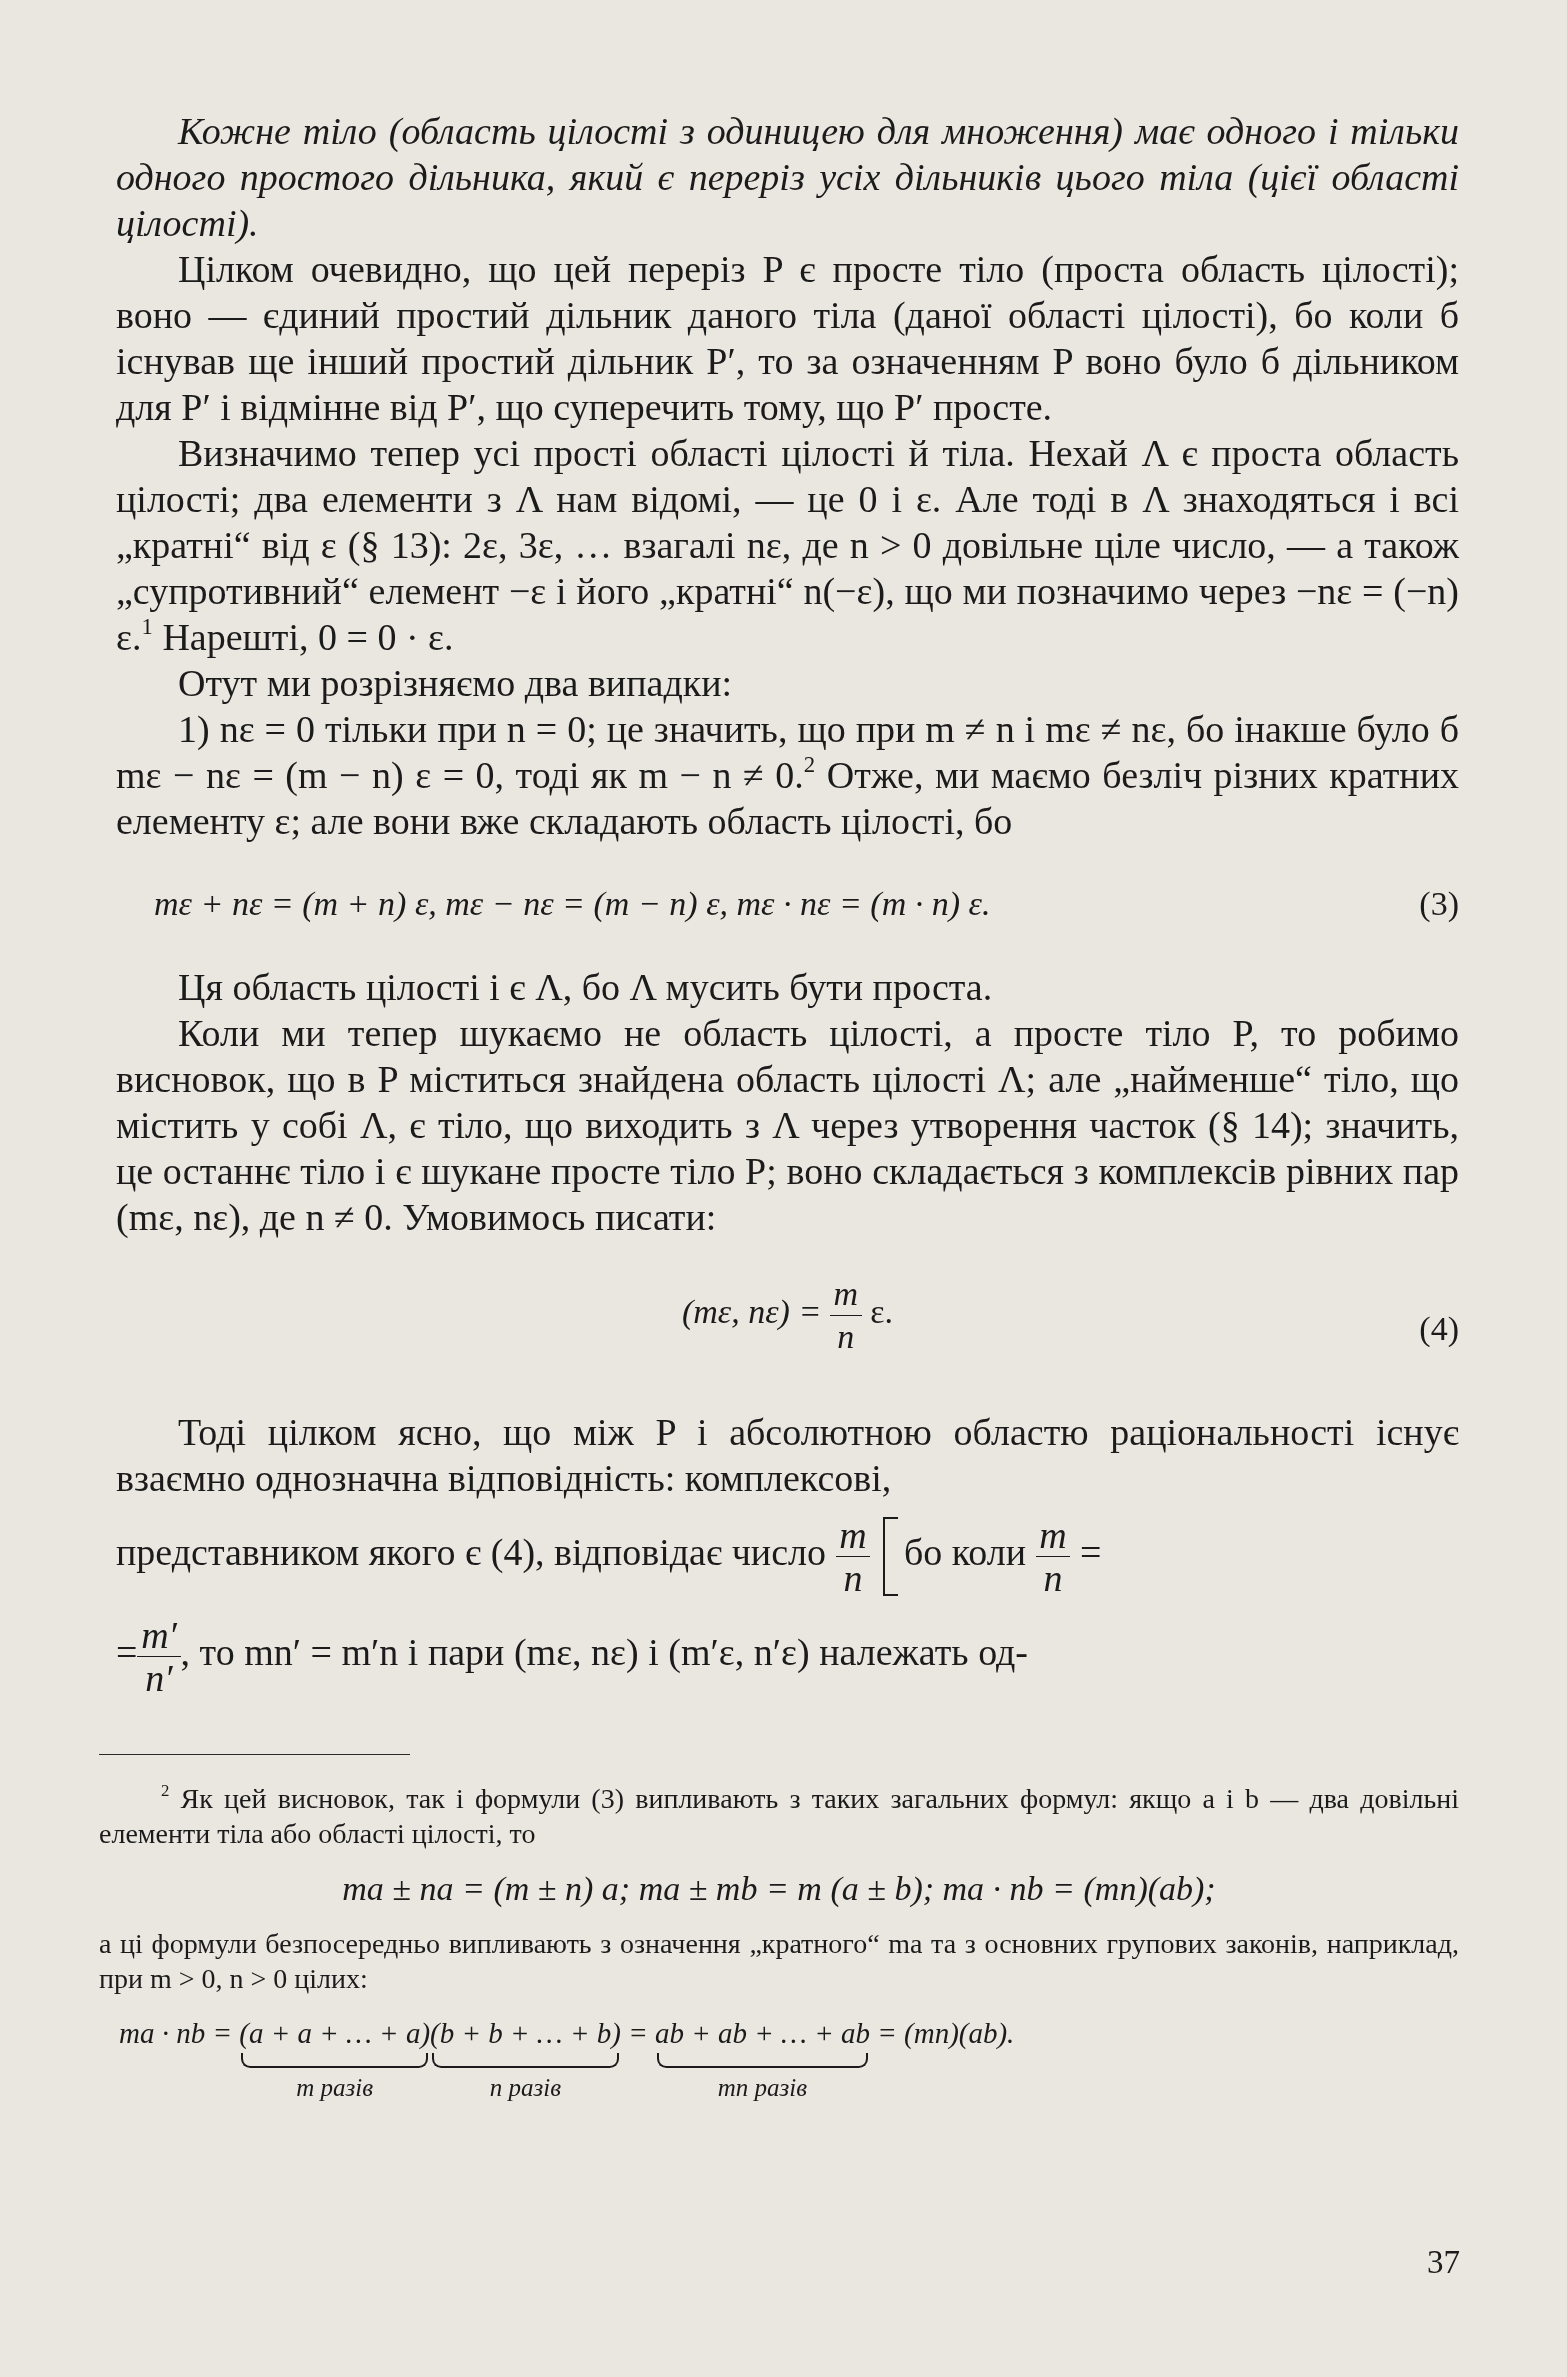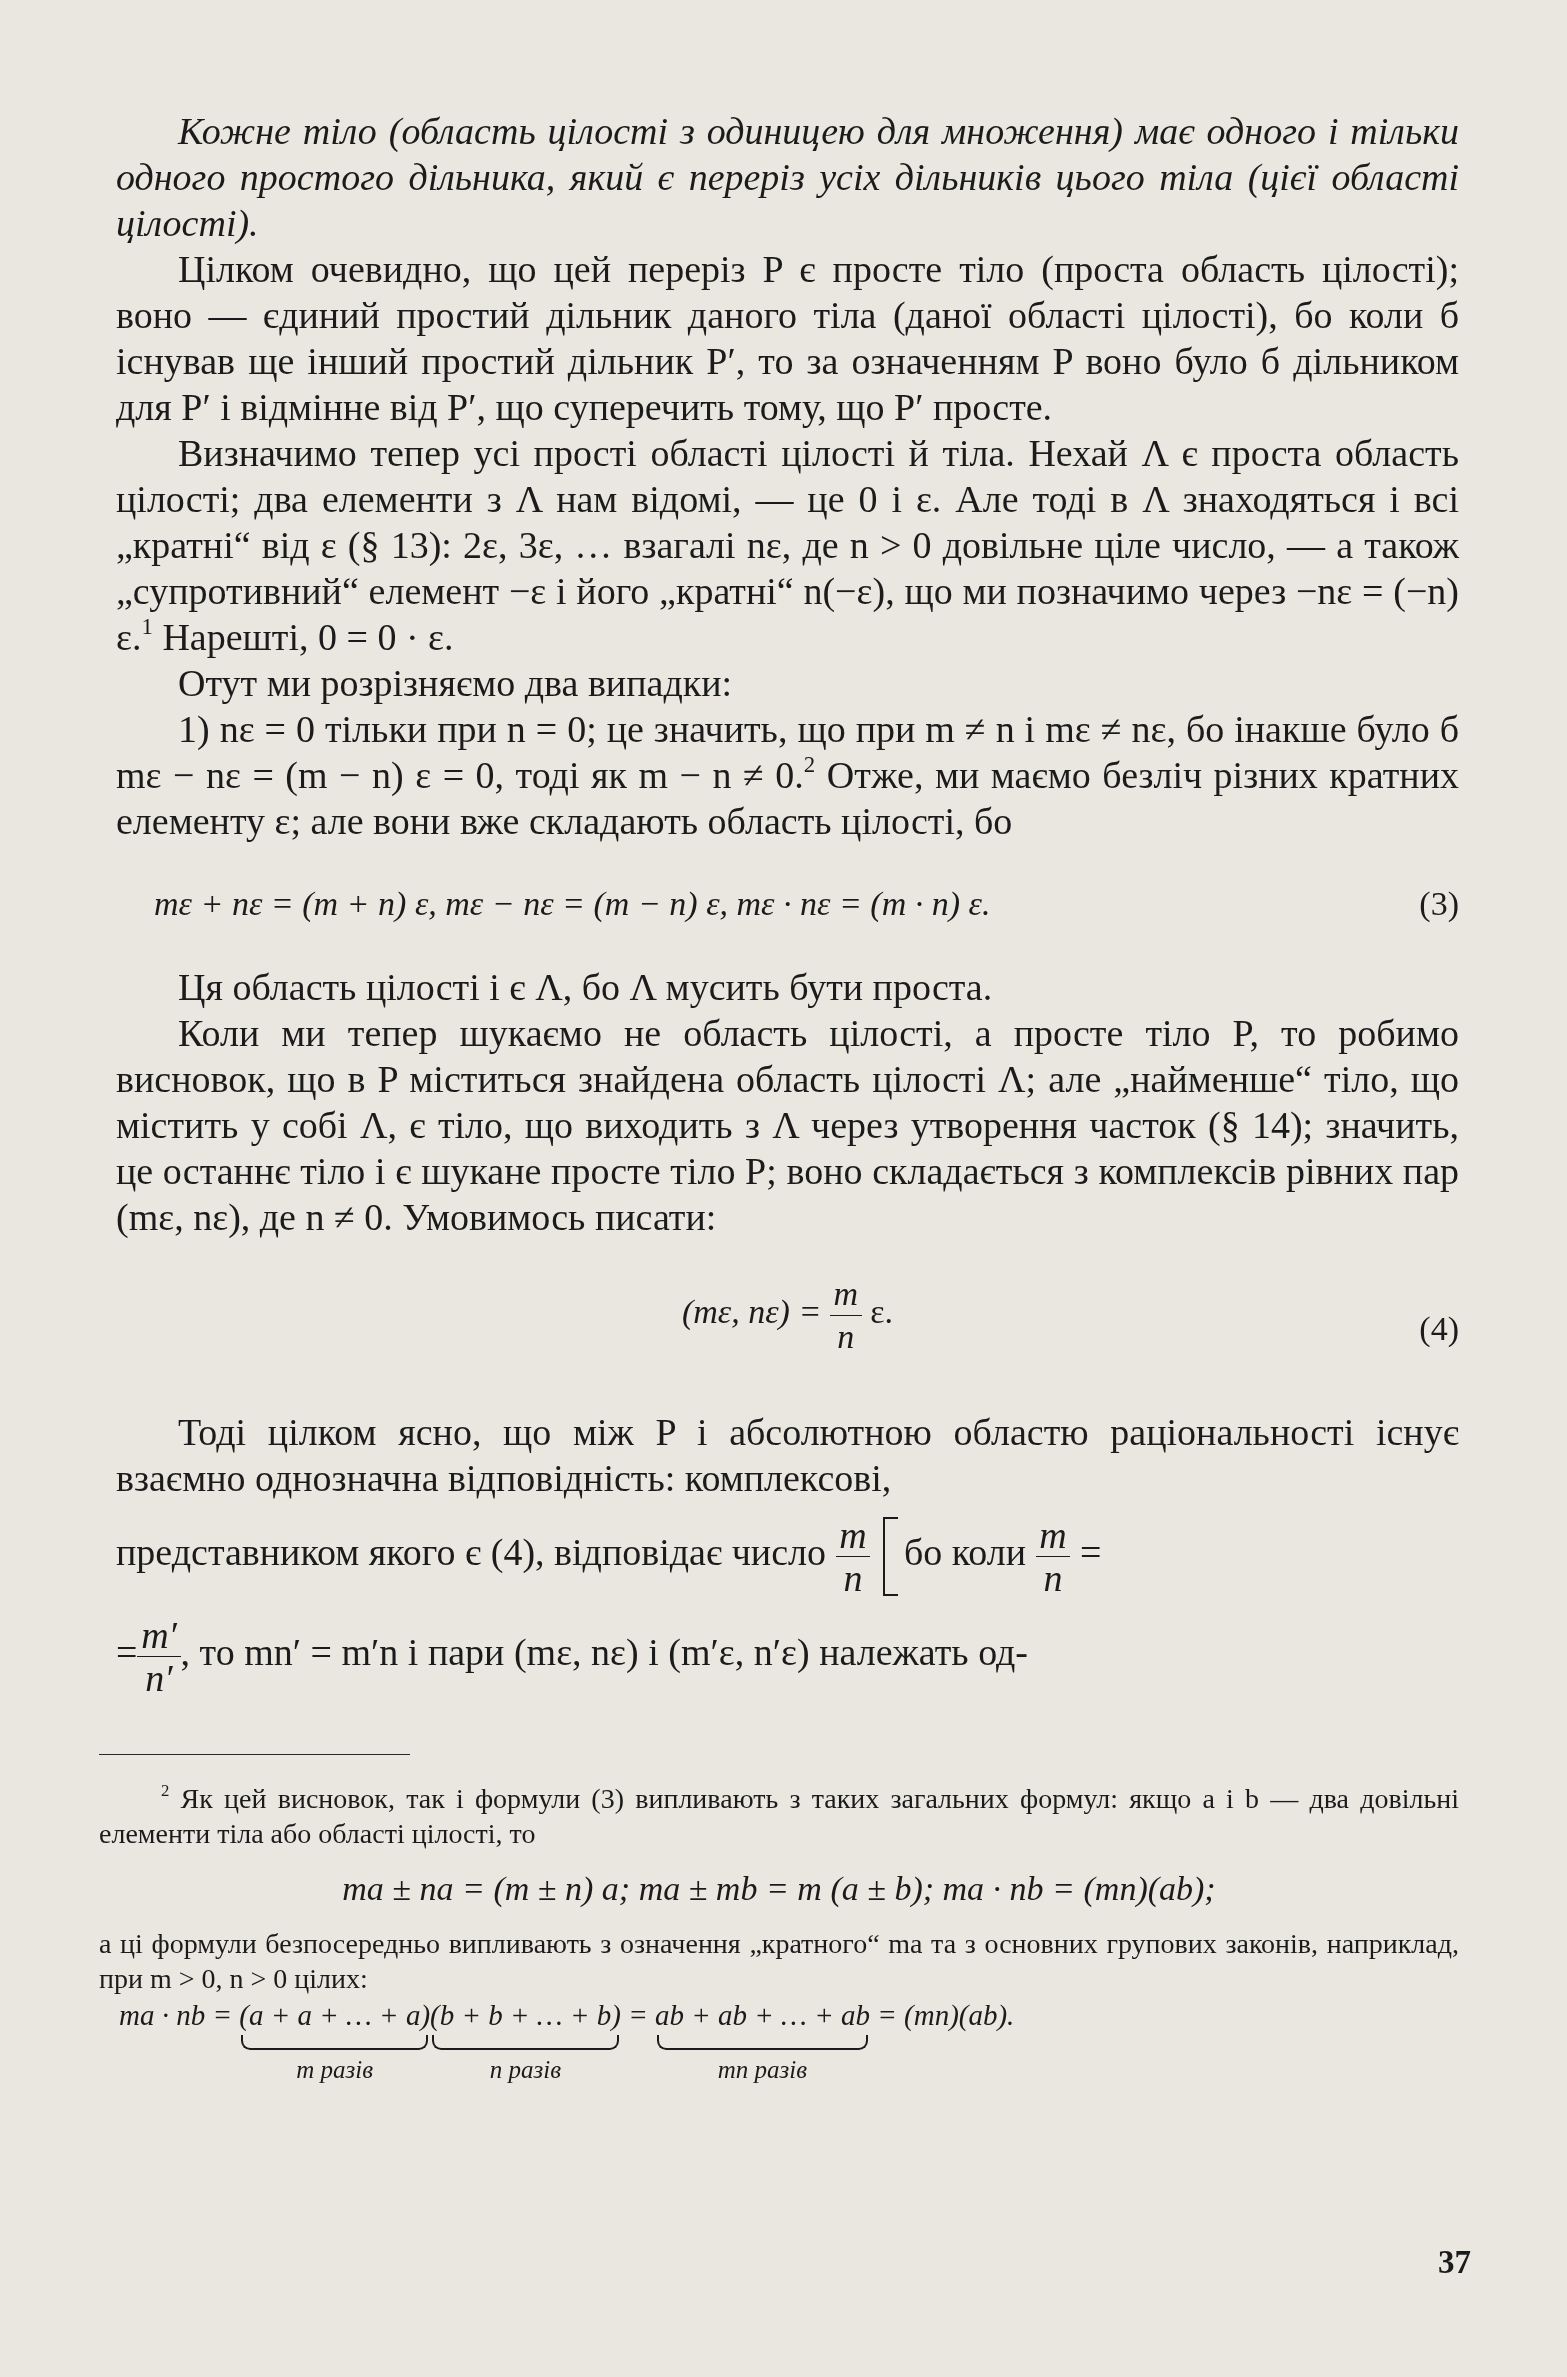--- a/index.html
+++ b/index.html
@@ -48,32 +48,32 @@
       margin: 0 5.5px 0 13px;
     }
     .rule {
       width: 311px; height: 1.8px; background: #2a2a2a;
       margin: 55px 0 26px 0;
     }
     .foot { font-size: 28px; line-height: 35px; text-align: justify; }
     .foot p { margin: 0; text-indent: 62px; }
     .foot sup, .main sup { font-size: 0.6em; vertical-align: 0.7em; line-height: 0; }
     .foot-formula { text-align: center; font-size: 34px; margin: 20px 0 20px 0; }
-    .brace-eq { font-size: 29px; padding-left: 20px; margin-top: 2px; white-space: nowrap; }
+    .brace-eq { font-size: 29px; padding-left: 20px; margin-top: 20px; white-space: nowrap; }
     .ub { display: inline-block; text-align: center; vertical-align: top; }
     .ub .ub-expr { display: block; }
     .ub .ub-brace {
       display: block; height: 13px; margin: 1.8px 1.8px 0 1.8px;
       border-left: 2.7px solid #1b1b1b; border-right: 2.7px solid #1b1b1b;
       border-bottom: 2.7px solid #1b1b1b; border-radius: 0 0 9.2px 9.2px;
     }
     .ub .ub-label { display: block; font-size: 25px; line-height: 31px; margin-top: 3.7px; font-style: italic; }
     .page-number {
-      position: absolute; right: 97px; top: 2244px;
-      font-size: 33px; font-weight: bold;
+      position: absolute; right: 108px; top: 2244px;
+      font-size: 33px; font-weight: normal;
       font-family: "Liberation Serif", serif;
     }
   </style>
 </head>
 <body>
 
 <div class="page">
   <div class="main">
     <p class="italic">Кожне тіло (область цілості з одиницею для множення) має одного і тільки одного простого дільника, який є переріз усіх дільників цього тіла (цієї області цілості).</p>
     <p>Цілком очевидно, що цей переріз P є просте тіло (проста область цілості); воно — єдиний простий дільник даного тіла (даної області цілості), бо коли б існував ще інший простий дільник P′, то за означенням P воно було б дільником для P′ і відмінне від P′, що суперечить тому, що P′ просте.</p>

